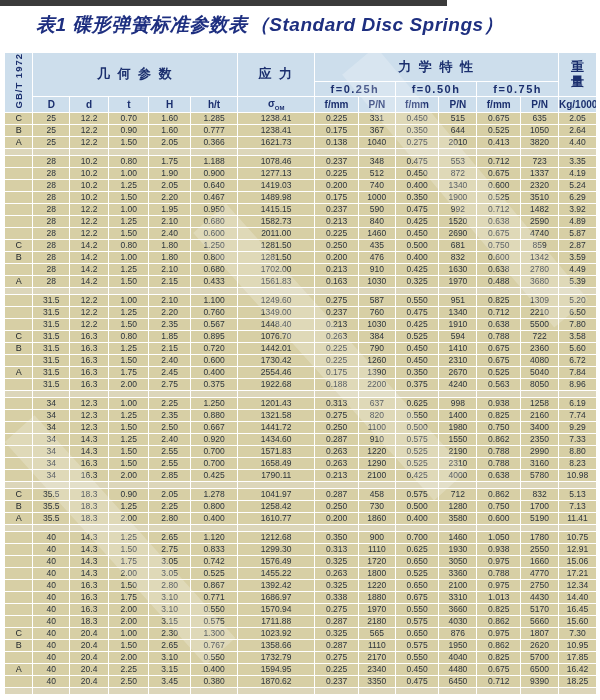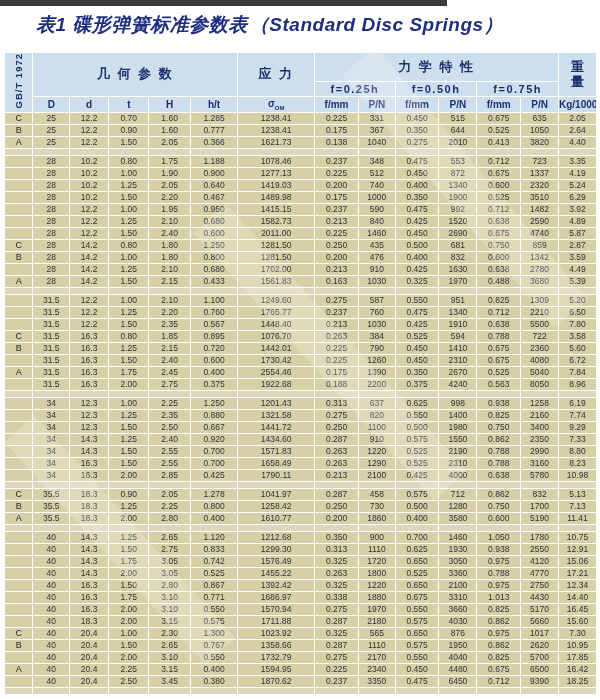--- a/index.html
+++ b/index.html
@@ -380,21 +380,21 @@
         <td class="val">1309</td>
         <td class="val">5.20</td>
       </tr>
       <tr class="data-row">
         <td class="letter"></td>
         <td class="val">31.5</td>
         <td class="val">12.2</td>
         <td class="val">1.25</td>
         <td class="val">2.20</td>
         <td class="val">0.760</td>
-        <td class="val">1765.77</td>
+        <td class="val">1349.00</td>
         <td class="val">0.237</td>
         <td class="val">760</td>
         <td class="val">0.475</td>
         <td class="val">1340</td>
         <td class="val">0.712</td>
         <td class="val">2210</td>
         <td class="val">6.50</td>
       </tr>
       <tr class="data-row">
         <td class="letter"></td>
@@ -738,21 +738,21 @@
         <td class="val">14.3</td>
         <td class="val">1.75</td>
         <td class="val">3.05</td>
         <td class="val">0.742</td>
         <td class="val">1576.49</td>
         <td class="val">0.325</td>
         <td class="val">1720</td>
         <td class="val">0.650</td>
         <td class="val">3050</td>
         <td class="val">0.975</td>
-        <td class="val">4120</td>
+        <td class="val">1660</td>
         <td class="val">15.06</td>
       </tr>
       <tr class="data-row">
         <td class="letter"></td>
         <td class="val">40</td>
         <td class="val">14.3</td>
         <td class="val">2.00</td>
         <td class="val">3.05</td>
         <td class="val">0.525</td>
         <td class="val">1455.22</td>
@@ -834,21 +834,21 @@
         <td class="val">20.4</td>
         <td class="val">1.00</td>
         <td class="val">2.30</td>
         <td class="val">1.300</td>
         <td class="val">1023.92</td>
         <td class="val">0.325</td>
         <td class="val">565</td>
         <td class="val">0.650</td>
         <td class="val">876</td>
         <td class="val">0.975</td>
-        <td class="val">1017</td>
+        <td class="val">1807</td>
         <td class="val">7.30</td>
       </tr>
       <tr class="data-row">
         <td class="letter">B</td>
         <td class="val">40</td>
         <td class="val">20.4</td>
         <td class="val">1.50</td>
         <td class="val">2.65</td>
         <td class="val">0.767</td>
         <td class="val">1358.66</td>

